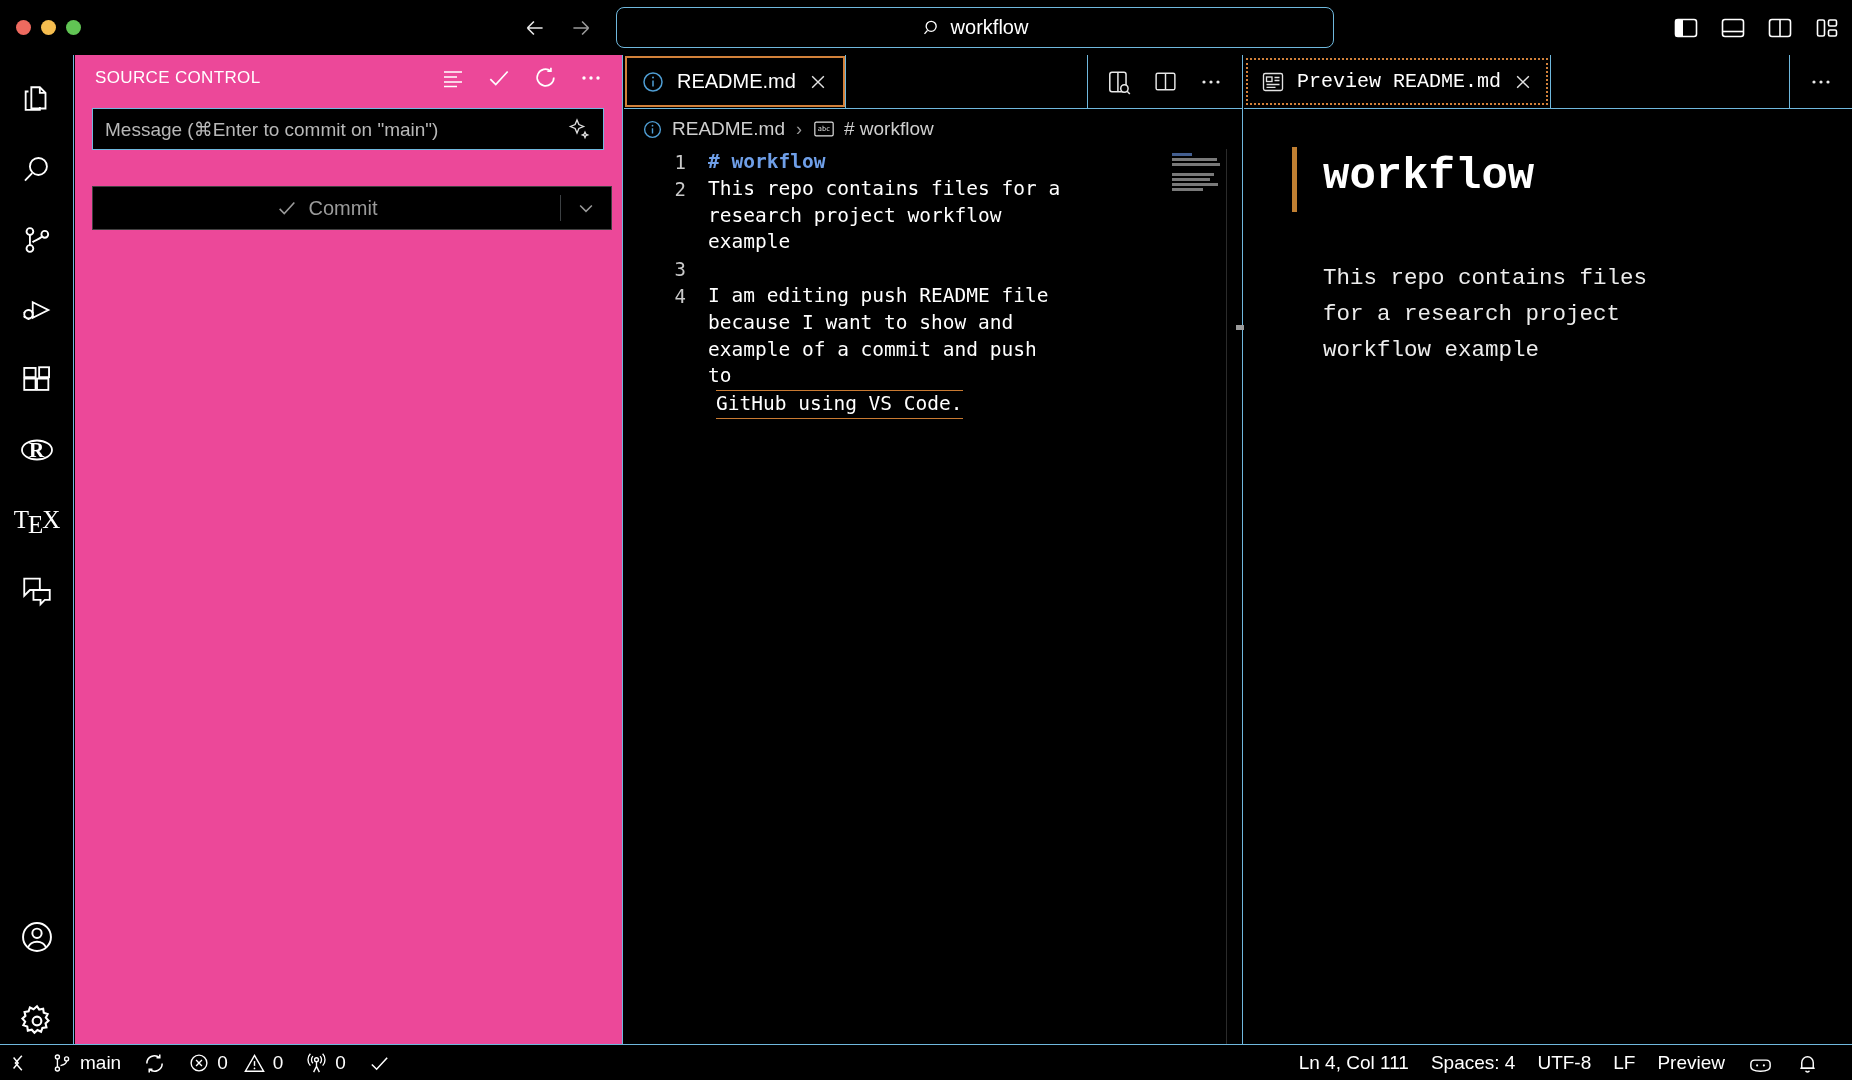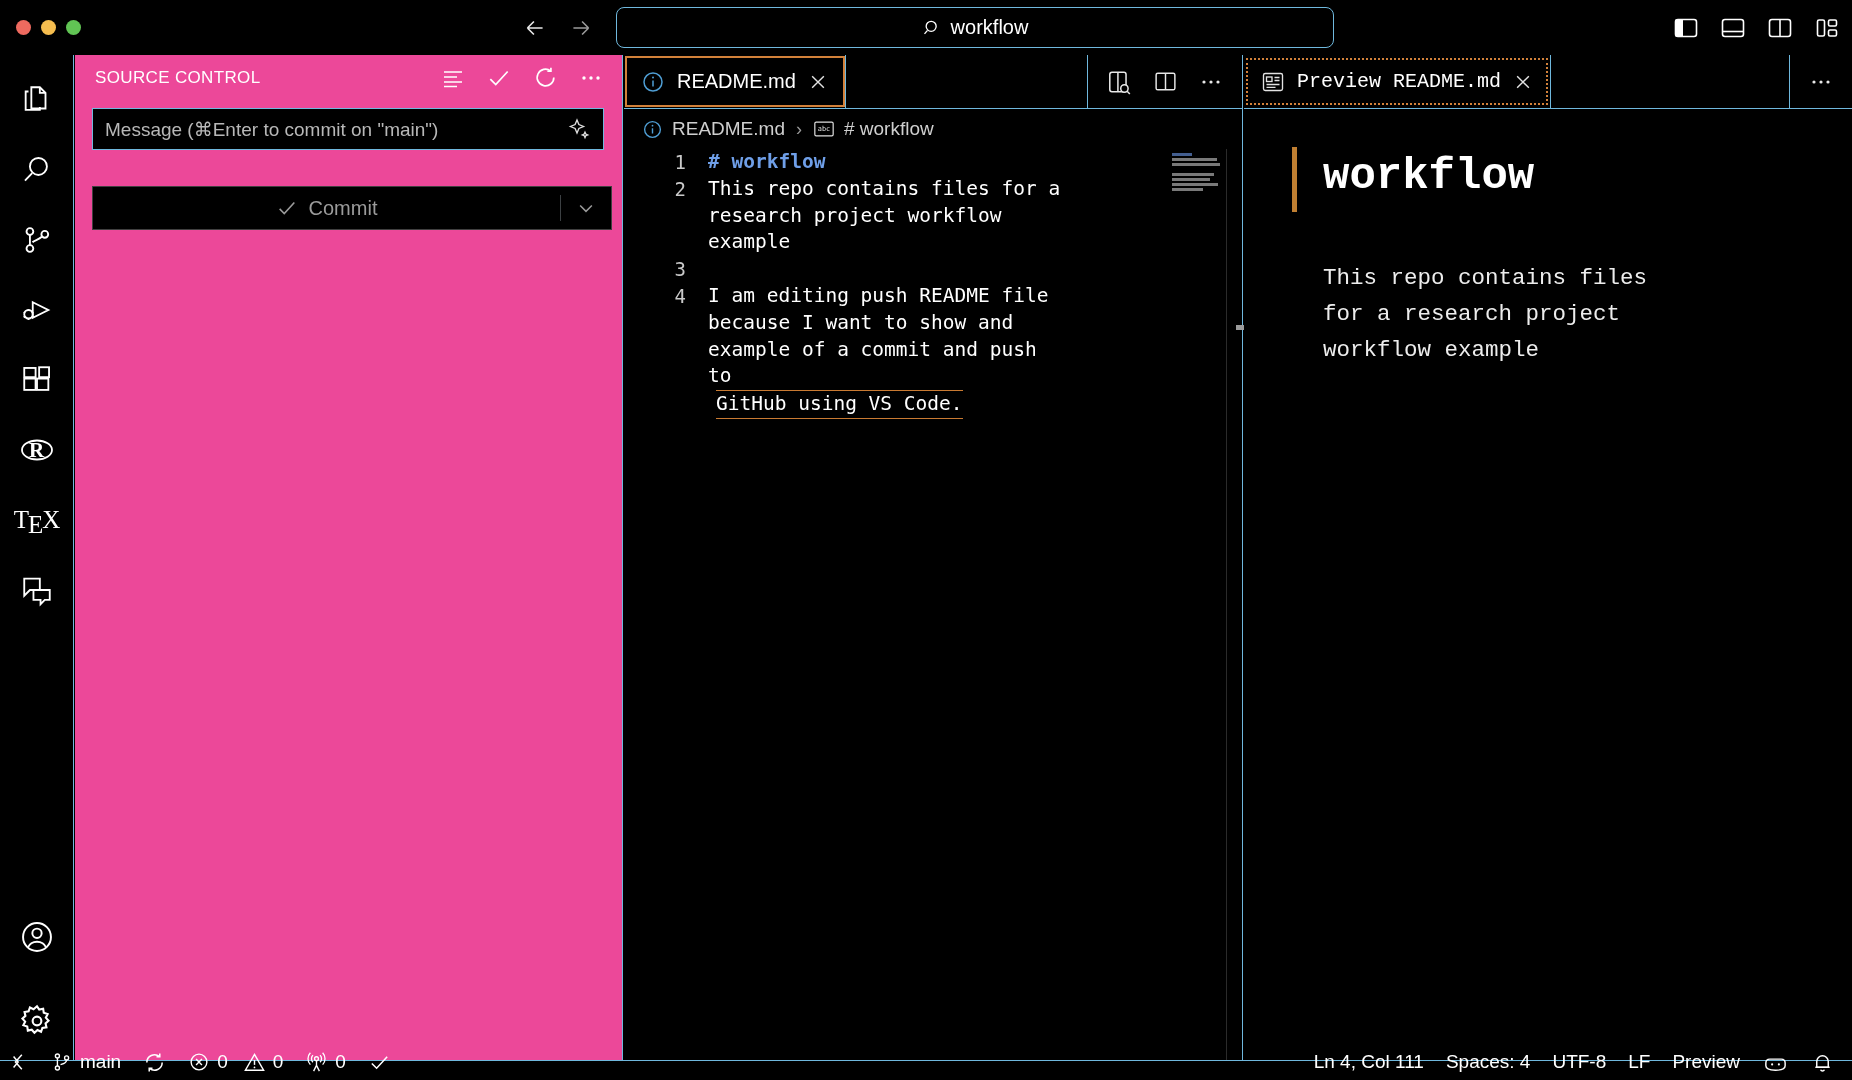--- a/index.html
+++ b/index.html
@@ -136,26 +136,26 @@
   
   .preview { padding: 30px 40px 0 48px; height: 931px; overflow: hidden; background: #000; }
   .pv-h1 {
     font-size: 44px; font-weight: bold; color: #fff; line-height: 1.15;
     border-left: 5px solid #c07f32; padding-left: 26px; margin-top: 8px; padding-top: 4px; padding-bottom: 10px;
   }
   .pv-p { font-size: 22.5px; line-height: 1.62; color: #ededed; margin-top: 48px; max-width: 400px; padding-left: 31px; }
 
   
   .statusbar {
-    position: absolute; left: 0; bottom: 0; width: 1852px; height: 20px;
+    position: absolute; left: 0; bottom: 0; width: 1852px; height: 36px;
     background: #000; border-top: 1px solid #6fb8dd;
-    display: flex; align-items: flex-end; font-size: 19px; color: #fff;
+    display: flex; align-items: flex-start; font-size: 19px; color: #fff;
   }
   .sb-left { display: flex; align-items: center; }
-  .sb-right { margin-left: auto; display: flex; align-items: center; padding-right: 7px; }
+  .sb-right { margin-left: auto; display: flex; align-items: center; padding-right: 22px; }
   .si { display: flex; align-items: center; gap: 7px; padding: 0 11px; height: 36px; }
   .si.first { padding-left: 9px; padding-right: 9px; }
 
   svg { display: block; }
 </style>
 </head>
 <body>
 
 <div id="app">
 

